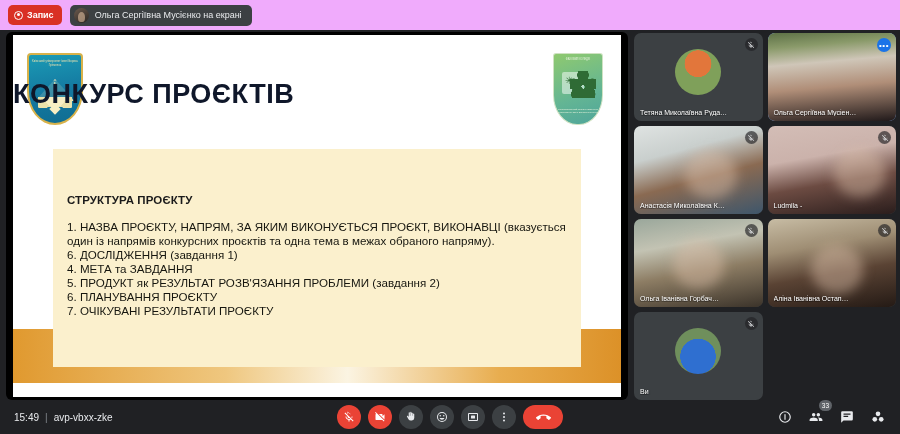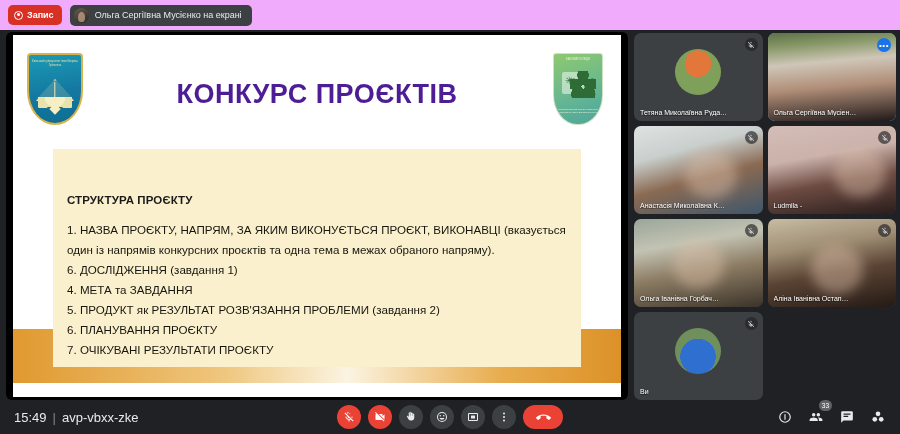--- a/index.html
+++ b/index.html
@@ -55,22 +55,22 @@
     overflow:hidden;
   }
   .slide-bottom-band {
     position:absolute; left:0; bottom:14px; width:100%; height:54px;
     background:linear-gradient(90deg,#e0992f 0%,#efc77f 35%,#fbf4e2 55%,#e8ad4f 80%,#dc9128 100%);
   }
   .slide-bottom-white {
     position:absolute; left:0; bottom:0; width:100%; height:14px; background:#fff;
   }
   .slide-title {
-    position:absolute; left:0; top:44px; width:100%; text-align:center;
-    font-size:27px; font-weight:bold; letter-spacing:.5px; color:#4c1d95;
+    position:absolute; left:0; top:44px; width:100%; 
+    font-size:27px; font-weight:bold; letter-spacing:.5px; color:#0f172a;
   }
 
   
   .crest-l {
     position:absolute; left:14px; top:18px; width:56px; height:72px;
     background:linear-gradient(170deg,#1b9bb5,#1478a0 55%,#0f6d92);
     border:2px solid #d8b24a;
     border-radius:4px 4px 28px 28px / 4px 4px 34px 34px;
     overflow:hidden;
   }
@@ -142,21 +142,21 @@
   
   .panel {
     position:absolute; left:40px; top:114px; width:528px; height:218px;
     background:#fbf0cd; padding:9px 14px 0 14px;
   }
   .panel-head {
     font-size:11.5px; font-weight:bold; color:#1a1a1a; letter-spacing:.1px;margin-top:36px;
   }
   .panel-body { margin-top:14px; }
   .panel-line {
-    font-size:11.6px; color:#16160f; line-height:20px; white-space:nowrap;
+    font-size:11.6px; color:#16160f; line-height:14px; white-space:nowrap;
   }
   .panel-line.wrap { white-space:normal; }
 
   
   .grid {
     position:absolute; left:634px; top:33px; width:262px; height:367px;
     display:grid; grid-template-columns:1fr 1fr; grid-template-rows:repeat(4,1fr);
     gap:5px;
   }
   .tile {
@@ -207,21 +207,21 @@
     position:absolute; left:0; width:100%; top:66%; text-align:center;
     font-size:8px; color:#e8eaed;
   }
 
   
   .bottombar {
     position:absolute; left:0; bottom:0; width:900px; height:34px;
     display:flex; align-items:center;
   }
   .meetinfo {
-    position:absolute; left:14px; font-size:13px; color:#e8eaed;
+    position:absolute; left:14px; font-size:10px; color:#e8eaed;
     display:flex; align-items:center; gap:6px;
   }
   .meetinfo .sep { color:#80868b; }
   .controls {
     position:absolute; left:50%; transform:translateX(-50%);
     display:flex; align-items:center; gap:7px;
   }
   .ctrl {
     width:24px; height:24px; border-radius:50%; background:#3c4043;
     display:flex; align-items:center; justify-content:center; cursor:pointer;

